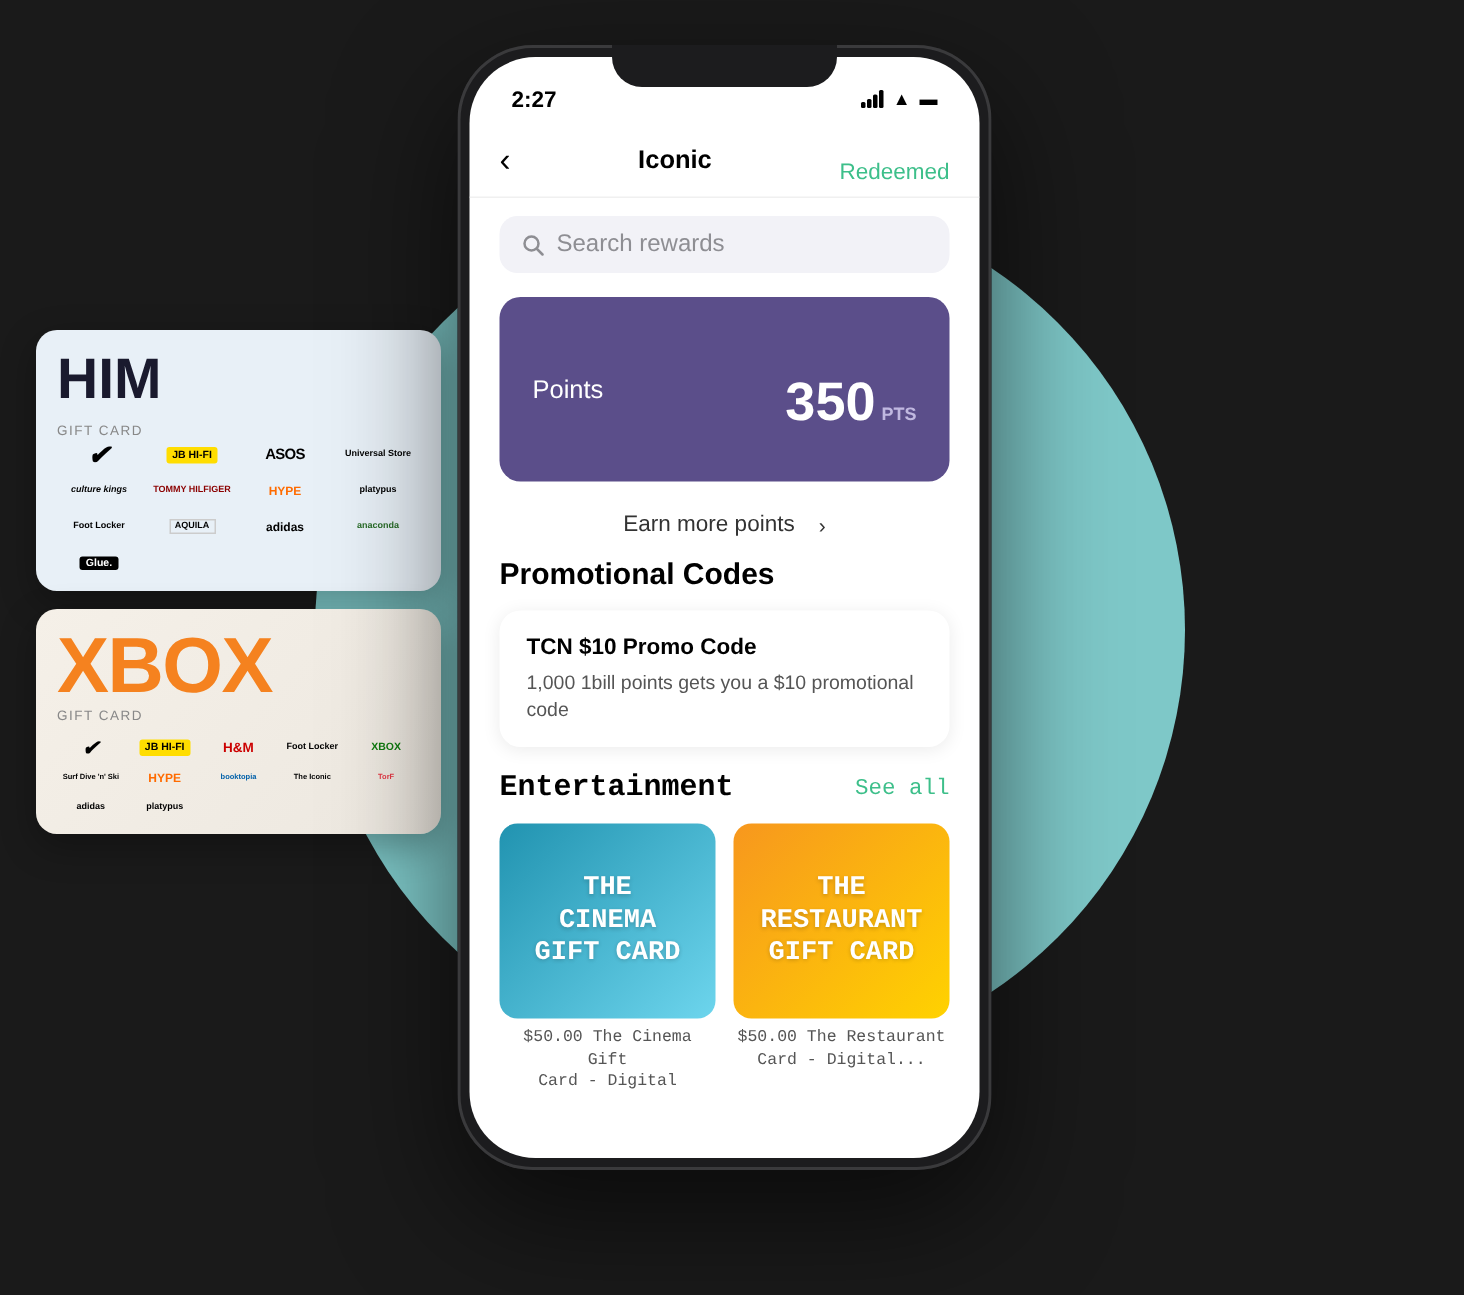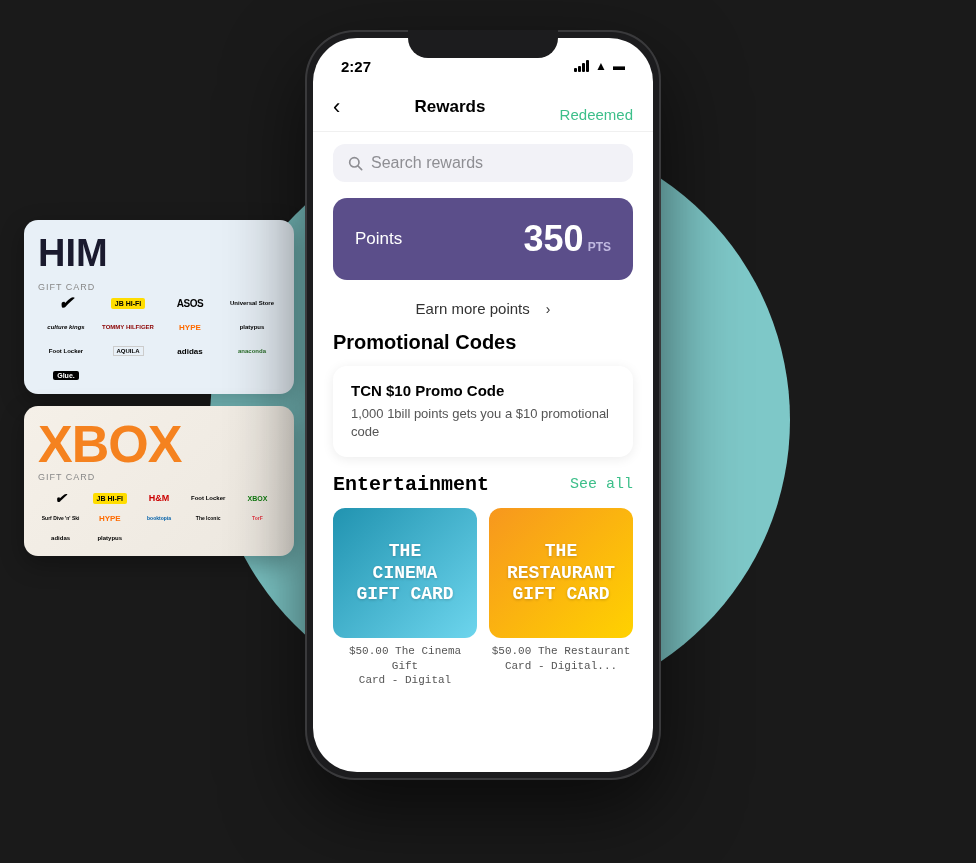--- a/index.html
+++ b/index.html
@@ -238,21 +238,21 @@
 
     .search-placeholder {
       color: #8e8e93;
       font-size: 16px;
     }
 
     
     .points-card {
       background: #5b4e8a;
       border-radius: 14px;
-      padding: 20px 22px;
+      padding: 32px 22px;
       display: flex;
       justify-content: space-between;
       align-items: center;
       margin-bottom: 14px;
     }
 
     .points-label {
       color: #fff;
       font-size: 17px;
       font-weight: 400;
@@ -261,20 +261,21 @@
     .points-value-container {
       display: flex;
       align-items: baseline;
       gap: 4px;
     }
 
     .points-number {
       color: #fff;
       font-size: 36px;
       font-weight: 700;
+      margin-top: 17px;
     }
 
     .points-unit {
       color: #c0b8e0;
       font-size: 12px;
       font-weight: 600;
     }
 
     
     .earn-more {
@@ -526,21 +527,21 @@
             <div class="signal-bar" style="height:9px;"></div>
             <div class="signal-bar" style="height:12px;"></div>
           </div>
           <span class="wifi-icon">▲</span>
           <span class="battery-icon">▬</span>
         </div>
       </div>
 
       <div class="nav-bar">
         <span class="nav-back">‹</span>
-        <span class="nav-title">Rewards</span>
+        <span class="nav-title">Iconic</span>
         <span class="nav-redeemed">Redeemed</span>
       </div>
 
       <div class="phone-content">
 
         <div class="search-bar">
           <svg width="16" height="16" viewBox="0 0 24 24" fill="none" stroke="#8e8e93" stroke-width="2.5" stroke-linecap="round">
             <circle cx="11" cy="11" r="7"></circle>
               <line x1="16.5" y1="16.5" x2="22" y2="22"></line>
           </svg>

